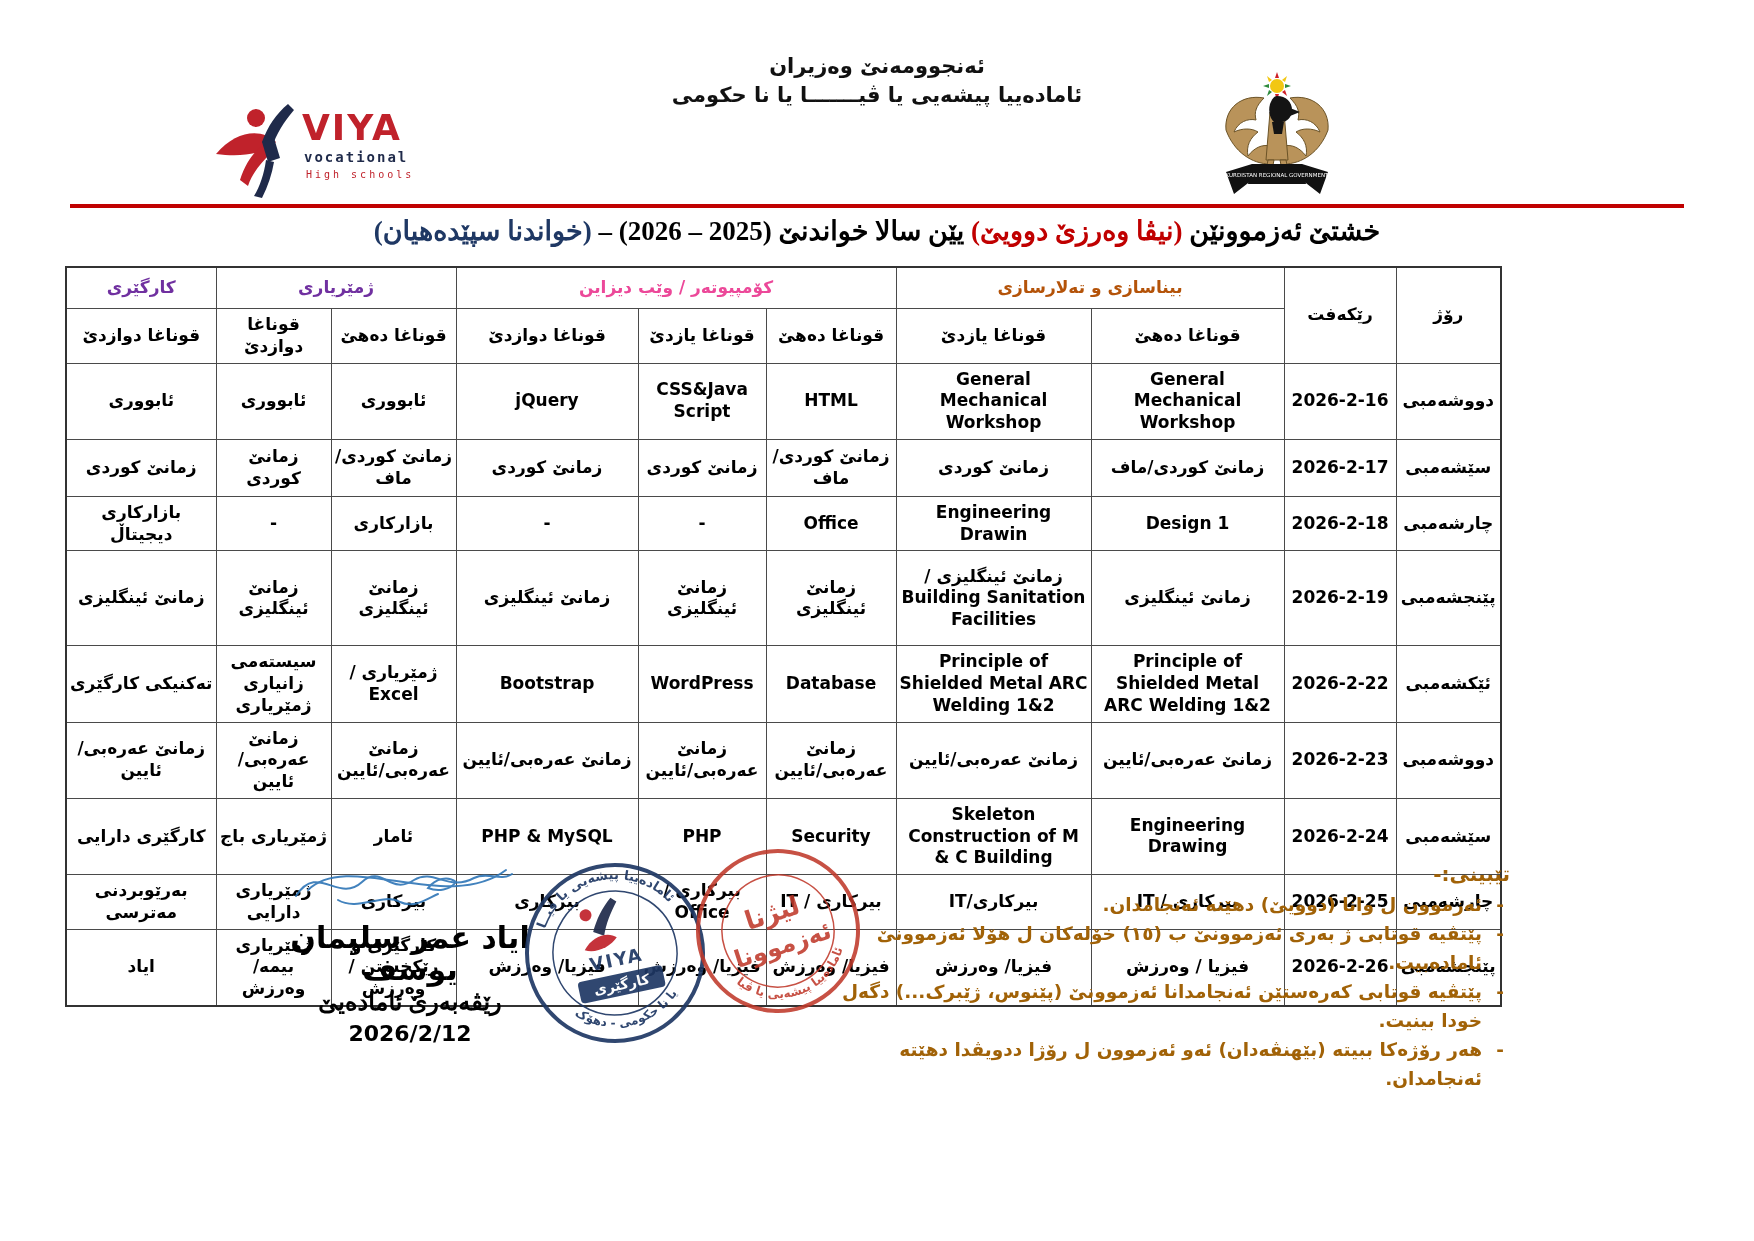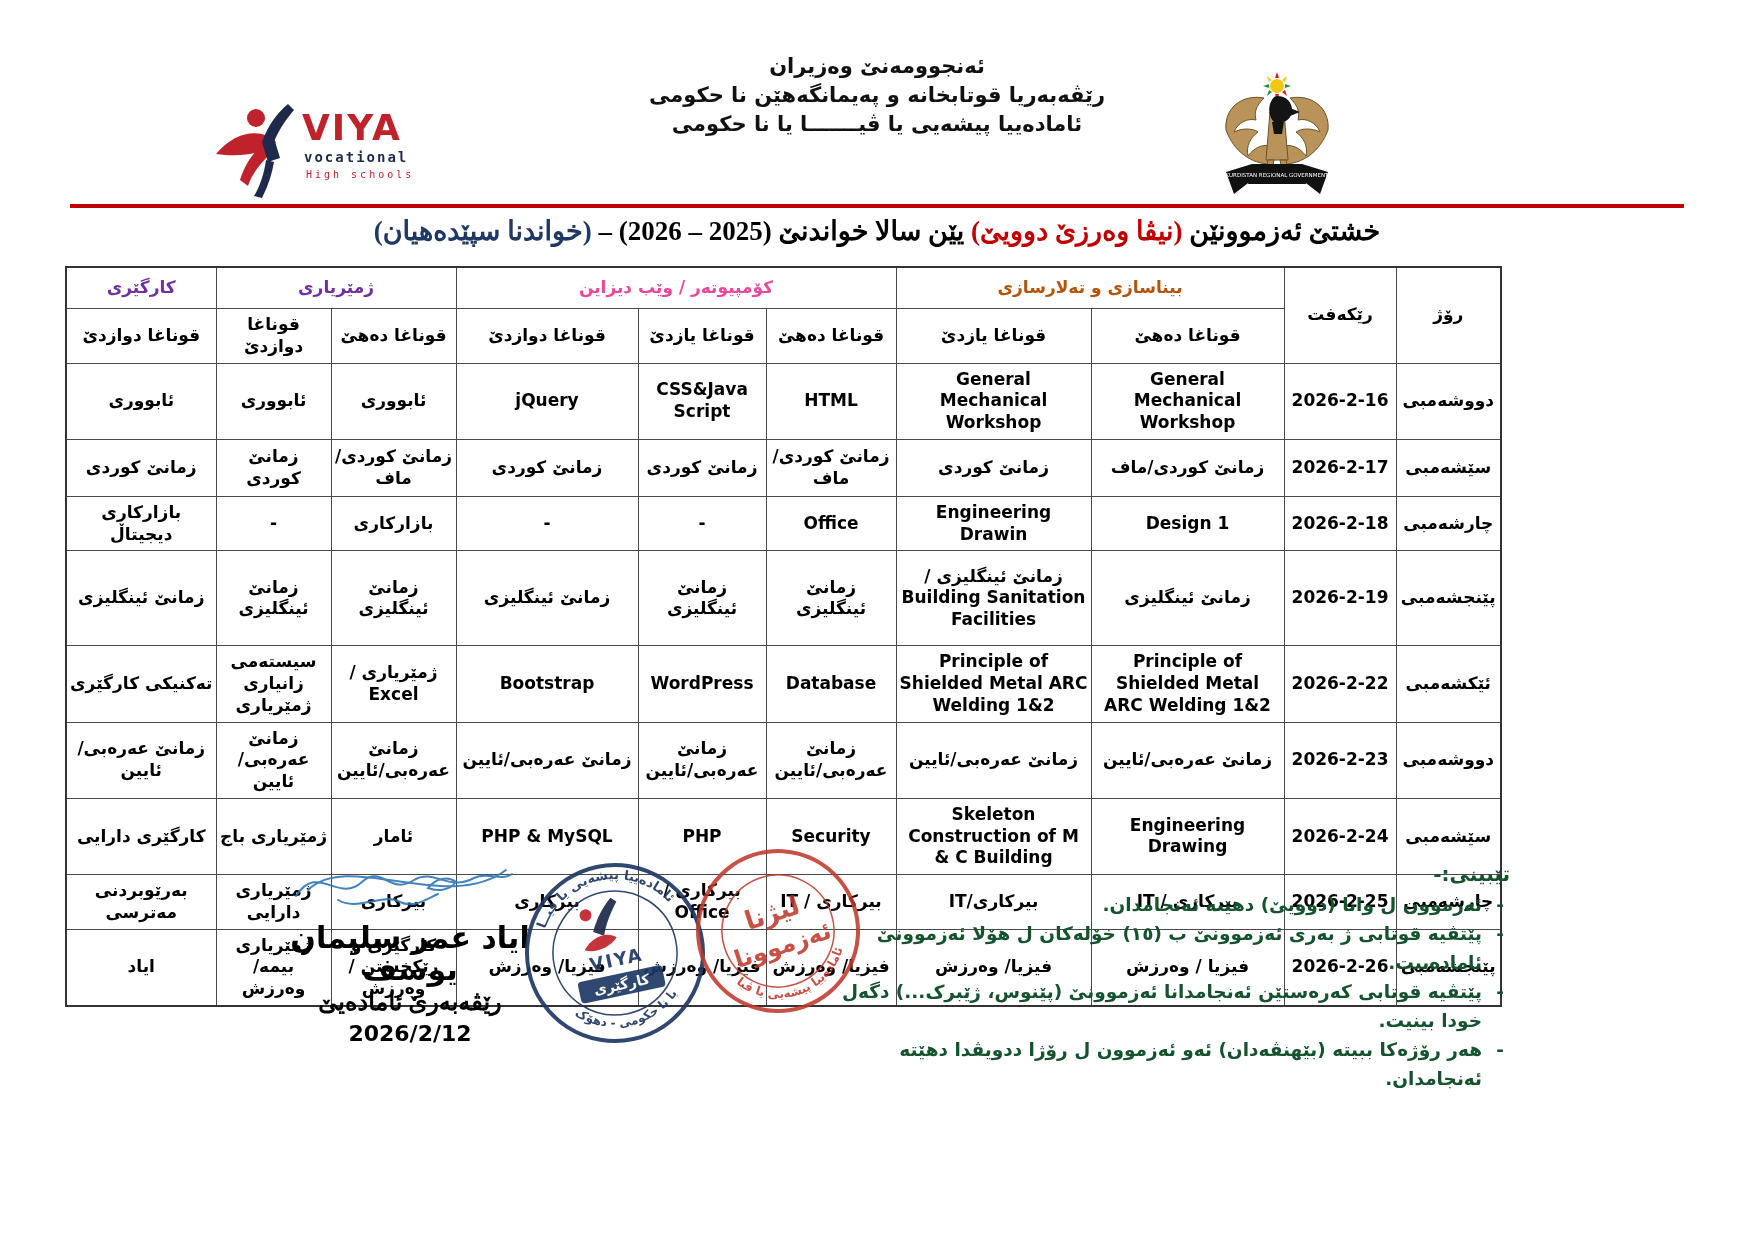--- a/index.html
+++ b/index.html
@@ -68,32 +68,31 @@
   }
   .sign-name{font-size:30px;line-height:32px;}
   .sign-title{font-size:24px;line-height:32px;font-family:Liberation Serif, serif;}
   .sign-date{font-size:22px;line-height:32px;direction:ltr;}
 
   .stamp-navy{left:520px;top:858px;width:190px;height:190px;transform:rotate(-12deg);}
   .stamp-red{left:693px;top:846px;width:170px;height:170px;transform:rotate(-18deg);}
 
   .notes{
     left:830px;top:862px;width:680px;direction:rtl;text-align:right;
-    font-weight:bold;color:#14532d;
+    font-weight:bold;color:#a16207;
   }
   .notes-label{font-size:20px;margin-bottom:4px;}
   .note-line{font-size:18.5px;line-height:29px;padding-right:28px;position:relative;}
   .note-dash{position:absolute;right:6px;top:0;}
 </style>
 </head>
 <body>
 
 <div class="abs gov-block">
   <div>ئەنجوومەنێ وەزیران</div>
-  <div>رێڤەبەریا قوتابخانە و پەیمانگەهێن نا حکومی</div>
   <div>ئامادەییا پیشەیی یا ڤیـــــــا یا نا حکومی</div>
 </div>
 
 <div class="abs viya-logo">
   <svg width="230" height="110" viewBox="0 0 230 110">
 
     <path d="M6,62 C26,38 52,36 66,50 C58,60 36,66 6,62 Z" fill="#C0222B"></path>
     <path d="M30,88 C36,70 44,60 52,54 L60,62 C50,72 42,82 38,94 Z" fill="#C0222B"></path>
 
     <path d="M52,50 C58,34 66,22 78,12 L84,18 C74,30 66,42 62,56 Z" fill="#1F2A4A"></path>

